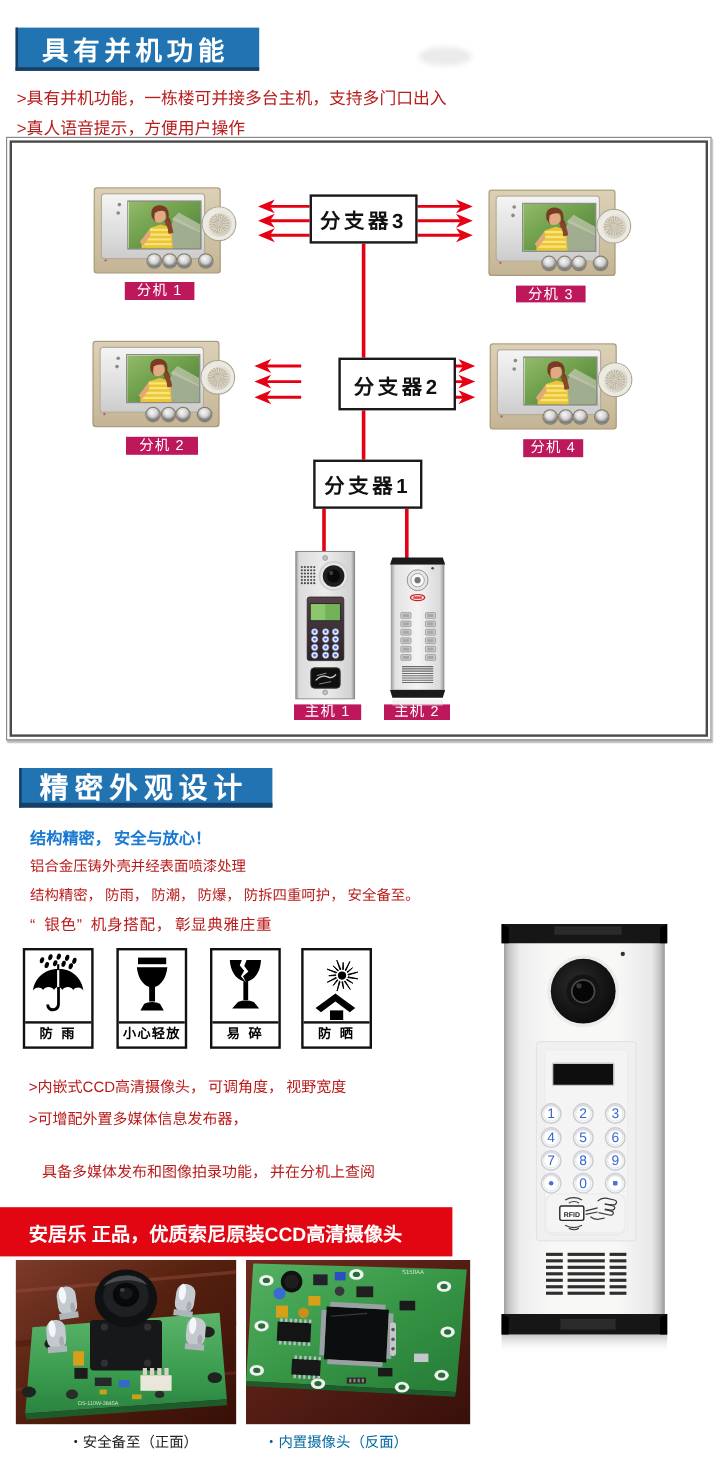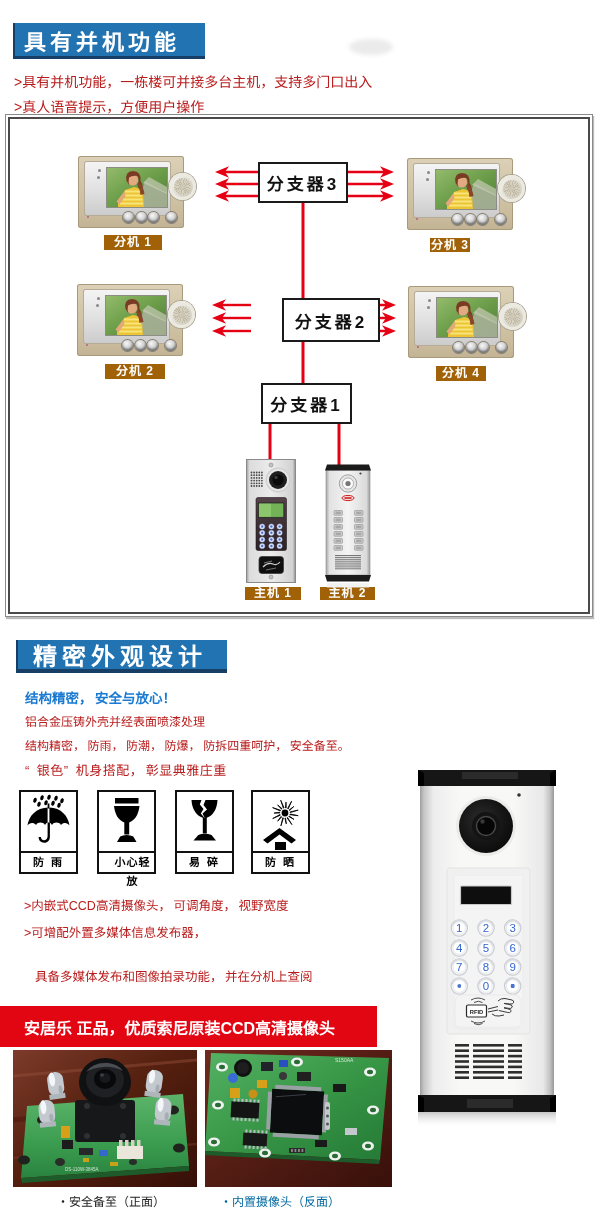--- a/index.html
+++ b/index.html
@@ -3,21 +3,21 @@
 <meta charset="utf-8">
 <style>
   html,body{margin:0;padding:0;}
   body{width:600px;height:1217px;background:#fff;font-family:"Liberation Sans",sans-serif;position:relative;overflow:hidden;}
   .abs{position:absolute;}
   .hdr{position:absolute;background:#2173b2;color:#fff;font-weight:bold;display:flex;align-items:center;
        border-left:2px solid #173f66;border-bottom:3px solid #173f66;}
   .para{position:absolute;color:#b91c1c;font-size:14px;white-space:nowrap;}
   .c{margin-right:2.5px;}
   .q{margin-right:7px;}
-  .lbl{position:absolute;background:#a16207;color:#fff;font-weight:bold;font-size:12px;letter-spacing:1px;
+  .lbl{position:absolute;background:#be185d;color:#fff;font-weight:normal;font-size:12px;letter-spacing:1px;
        text-align:center;white-space:nowrap;}
   .spl{position:absolute;background:#fff;border:2px solid #1a1a1a;color:#111;font-weight:bold;font-size:17px;
        letter-spacing:3px;display:flex;align-items:center;justify-content:center;white-space:nowrap;}
   .mon{position:absolute;width:106px;height:72px;}
   .mon .body{position:absolute;left:0;top:0;right:0;bottom:0;border-radius:3px;
        background:linear-gradient(180deg,#dcd1b8 0%,#d4c8ab 30%,#ccbfa0 70%,#c2b394 100%);
        box-shadow:inset 0 0 0 1px #a99a7c, inset 0 1px 0 #eee2cc;}
   .mon .panel{position:absolute;left:7px;top:6px;width:85px;height:53px;border-radius:2px;
        background:linear-gradient(180deg,#f4f4f4,#e0e0e0 55%,#cccccc);box-shadow:0 0 0 1px #b5ab96;}
   .mon .led{position:absolute;width:3px;height:3px;border-radius:50%;background:#888;}
@@ -30,21 +30,21 @@
        background:radial-gradient(circle at 40% 32%,#f6f6f6 0%,#d2d2d2 45%,#8a8a8a 85%,#6e6e6e 100%);box-shadow:0 0 0 1px #847d6d, inset 0 -2px 2px #777;}
   .mon .dot{position:absolute;width:2px;height:2px;border-radius:50%;background:#a08;left:9px;top:60px;opacity:.5;}
   .icobox{position:absolute;width:55px;height:80px;border:2px solid #111;background:#fff;}
   .icobox .cap{position:absolute;left:0;right:0;bottom:0;height:19px;border-top:2px solid #111;
        font-weight:bold;font-size:11px;color:#000;text-align:center;line-height:19px;}
 </style>
 </head>
 <body>
 <div class="abs" style="left:349px;top:39px;width:44px;height:16px;background:#ebebeb;border-radius:50%;filter:blur(2px);"></div>
 
-<div class="hdr" style="left:13px;top:23px;width:181px;height:33px;font-size:22px;letter-spacing:4px;padding-left:9px;">具有并机功能</div>
+<div class="hdr" style="left:13px;top:23px;width:181px;height:33px;font-size:22px;letter-spacing:4px;padding-left:20px;">具有并机功能</div>
 <div class="para" style="left:14px;top:71px;">&gt;具有并机功能，一栋楼可并接多台主机，支持多门口出入</div>
 <div class="para" style="left:14px;top:96px;">&gt;真人语音提示，方便用户操作</div>
 
 <div class="abs" style="left:5px;top:114px;width:586px;height:501px;border:1px solid #8a8a8a;box-shadow:1px 2px 1px #bbb;">
   <div style="position:absolute;left:2px;top:2px;right:2px;bottom:2px;border:2px solid #4a4a4a;background:#fff;"></div>
 </div>
 
 <svg class="abs" style="left:0;top:0;" width="600" height="620" viewBox="0 0 600 620">
 <g stroke="#e60014" stroke-width="3" fill="none">
 <line x1="303" y1="201" x2="303" y2="300"></line>
@@ -205,21 +205,21 @@
     <div class="spkin"></div>
     <div class="spkdot"></div>
 <div class="btn" style="left:45px;"></div>
     <div class="btn" style="left:58px;"></div>
     <div class="btn" style="left:70px;"></div>
     <div class="btn" style="left:88px;"></div>
 <div class="dot"></div>
 </div>
 
 <div class="lbl" style="left:104px;top:235px;width:58px;height:15px;line-height:15px;">分机 1</div>
-<div class="lbl" style="left:430px;top:238px;width:40px;height:14px;line-height:14px;">分机 3</div>
+<div class="lbl" style="left:430px;top:238px;width:58px;height:14px;line-height:14px;">分机 3</div>
 <div class="lbl" style="left:105px;top:364px;width:60px;height:15px;line-height:15px;">分机 2</div>
 <div class="lbl" style="left:436px;top:366px;width:50px;height:15px;line-height:15px;">分机 4</div>
 <div class="lbl" style="left:245px;top:587px;width:56px;height:13px;line-height:13px;">主机 1</div>
 <div class="lbl" style="left:320px;top:587px;width:55px;height:13px;line-height:13px;">主机 2</div>
 
 <svg class="abs" style="left:246px;top:459px;" width="50" height="124" viewBox="0 0 50 124">
 <defs>
 <linearGradient id="h1b" x1="0" y1="0" x2="1" y2="0">
  <stop offset="0" stop-color="#9c9c9c"></stop>
         <stop offset="0.06" stop-color="#dcdcdc"></stop>
@@ -384,21 +384,21 @@
     </svg>
 <div class="cap" style="letter-spacing:2px;">防 雨</div></div>
 <div class="icobox" style="left:97px;top:790px;">
 <svg width="55" height="59" viewBox="0 0 55 59">
       <g fill="#000">
 <rect x="16" y="6" width="23.5" height="5.5"></rect>
 <path d="M15,14 L40.5,14 C39.5,23 35.5,28.5 30.2,30.5 L30.2,42.5 L25.3,42.5 L25.3,30.5 C20,28.5 16,23 15,14 Z"></path>
 <path d="M18,50 L37.5,50 L34.3,44.5 Q31.7,43 27.7,43 Q23.7,43 21.2,44.5 Z"></path>
 </g>
     </svg>
-<div class="cap" style="letter-spacing:1px;padding-left:12px;">小心轻放</div></div>
+<div class="cap" style="letter-spacing:1px;">小心轻放</div></div>
 <div class="icobox" style="left:175px;top:790px;">
 <svg width="55" height="59" viewBox="0 0 55 59">
       <g fill="#000">
 <path d="M14.5,8 L40.5,8 C40,17.5 36,23.5 29.8,25.8 L29.8,41.5 L25.8,41.5 L25.8,25.8 C19.5,23.5 15,17.5 14.5,8 Z"></path>
 <path d="M16.5,48.5 L39,48.5 L34.5,43 Q31.3,41.8 27.8,41.8 Q24.3,41.8 21.3,43 Z"></path>
 <polygon points="24.5,8 28.5,8 26.5,13 30,17.5 25.5,21.5 28,26.5 23.8,21.5 26.5,17 22.8,12.5" fill="#fff"></polygon>
 </g>
     </svg>
 <div class="cap" style="letter-spacing:2px;">易 碎</div></div>
 <div class="icobox" style="left:251px;top:790px;">

